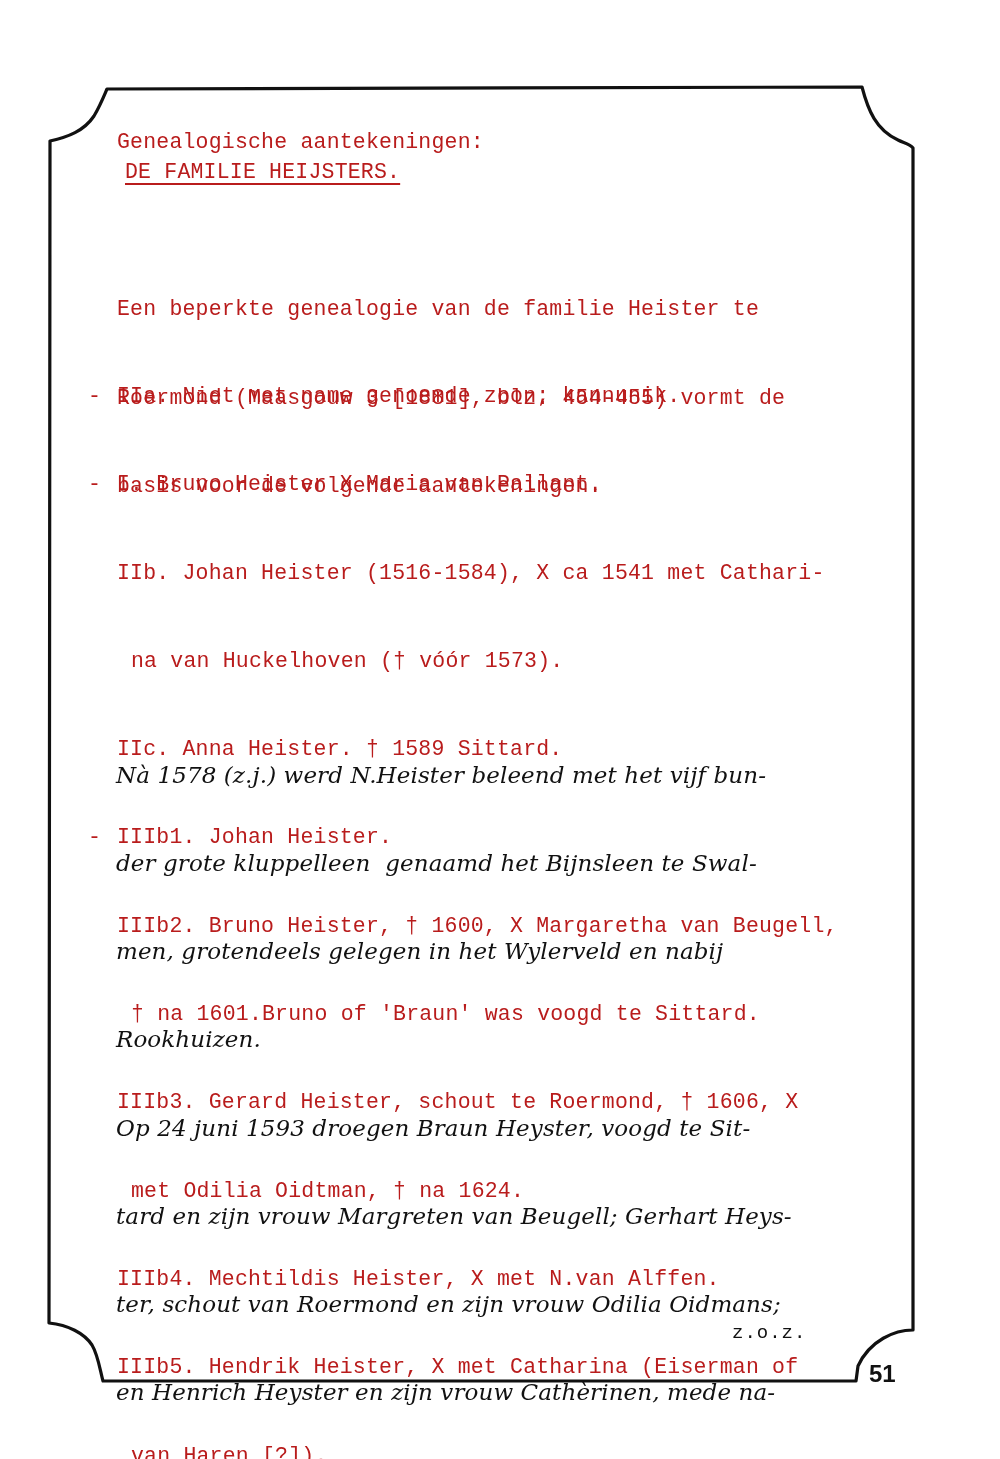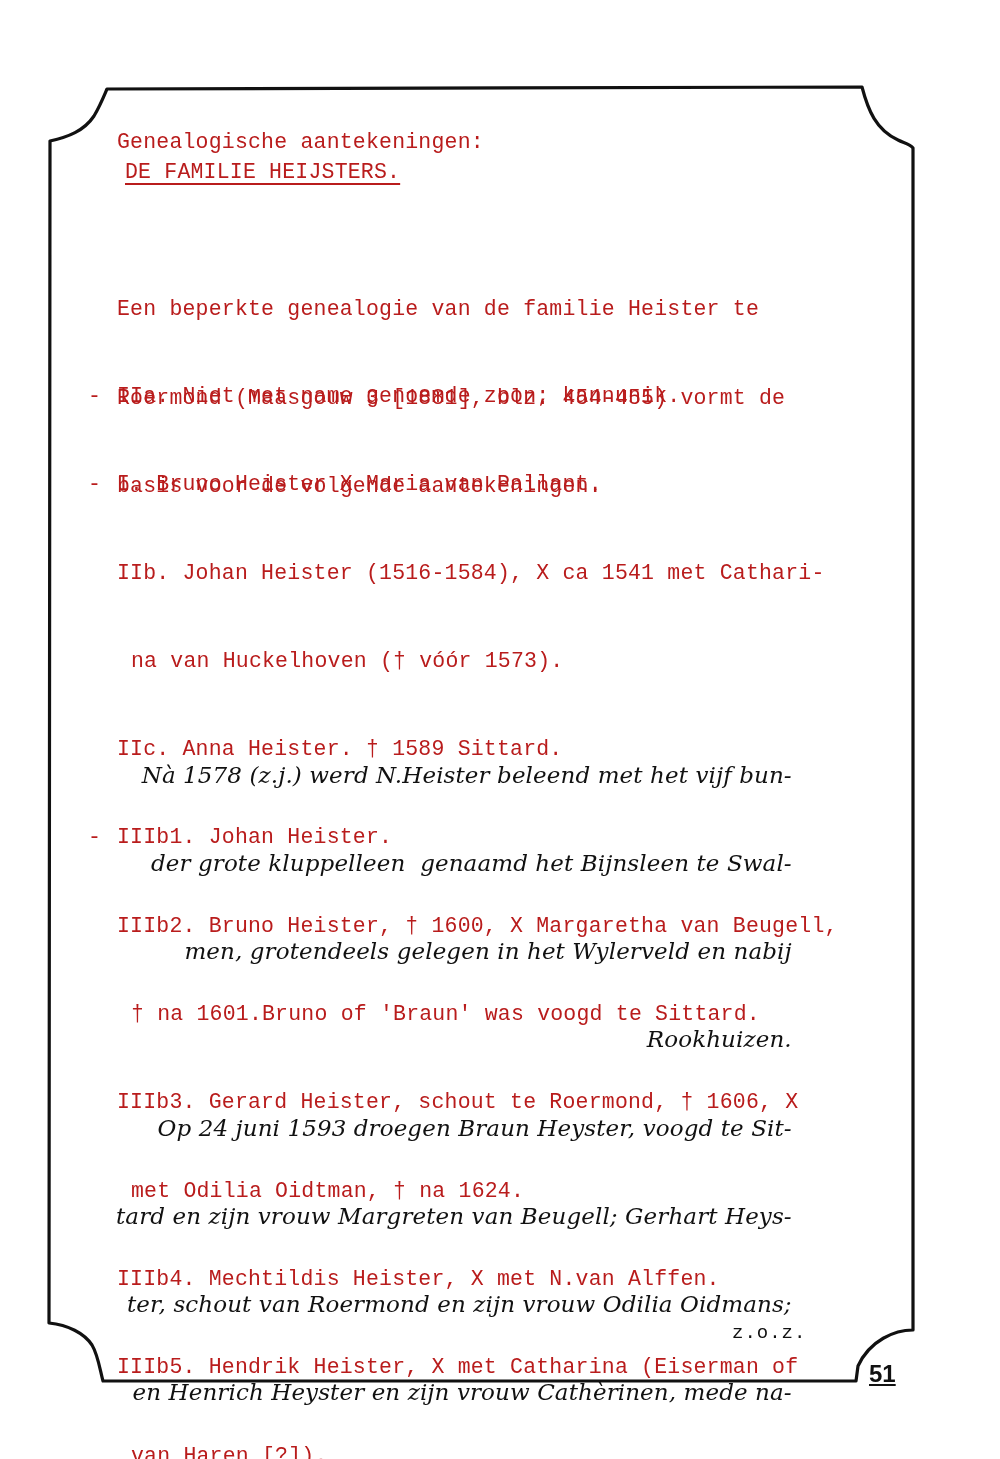--- a/index.html
+++ b/index.html
@@ -27,30 +27,30 @@
     left: 116px;
     top: 702px;
     font-family: "DejaVu Serif", "Liberation Serif", serif;
     font-style: italic;
     font-size: 23px;
     line-height: 29.4px;
     white-space: pre;
     color: #111;
     letter-spacing: 0.1px;
   }
-  .hand div { height: 29.4px; text-align: right; }
+  .hand div { height: 29.4px; }
   .zoz {
     position: absolute; left: 732px; top: 1322px;
     font-family: "Liberation Mono", monospace;
     font-size: 19px; letter-spacing: 1px;
   }
   .page-num {
     position: absolute; left: 869px; top: 1360px;
     font-family: "Liberation Sans", sans-serif;
-    font-weight: bold; font-size: 24px; text-decoration: underline;
+    font-weight: bold; font-size: 24px;
   }
 </style>
 </head>
 <body>
 
 <svg id="frame" viewBox="0 0 1000 1459" xmlns="http://www.w3.org/2000/svg">
   <path d="M107 89 L862 87 C868 110 876 130 898 140 C904 143 910 144 913 148 L913 1330
            C895 1330 870 1340 858 1366 L856 1381 L103 1381
            C100 1370 98 1355 92 1345 C84 1333 68 1325 49 1323 L50 141
            C68 137 84 131 94 116 C100 106 104 96 107 89 Z" fill="none" stroke="#111" stroke-width="3.2" stroke-linejoin="round"></path>

